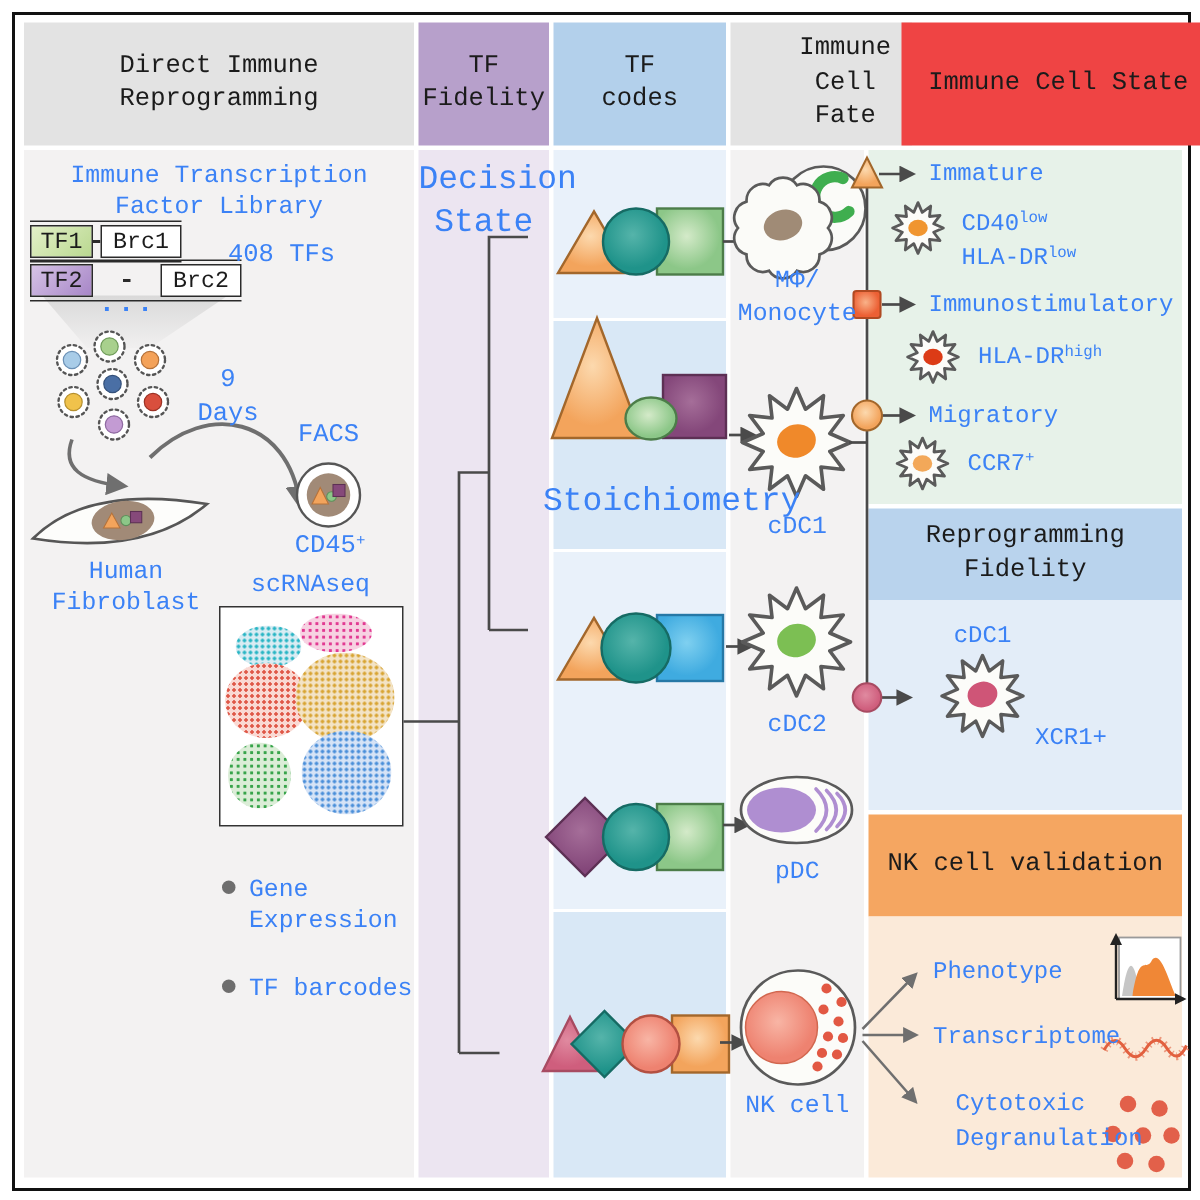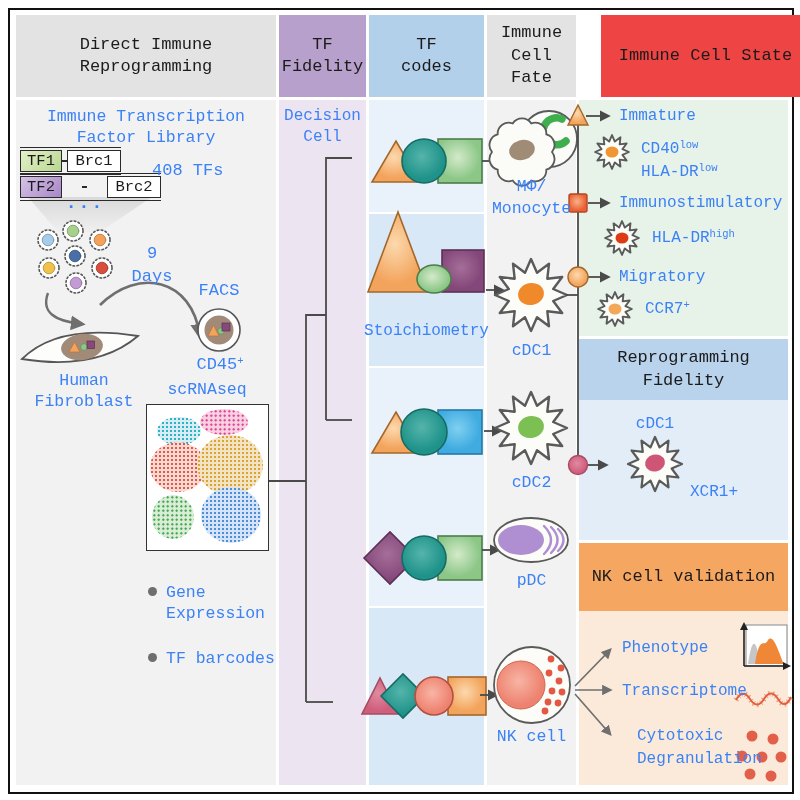--- a/index.html
+++ b/index.html
@@ -33,21 +33,21 @@
     <div>Reprogramming</div>
   </div>
   <div class="panel hdr" style="left:279px;top:15px;width:87px;height:82px;background:#b7a0cb;">
     <div>TF</div>
     <div>Fidelity</div>
   </div>
   <div class="panel hdr" style="left:369px;top:15px;width:115px;height:82px;background:#b3d0eb;">
     <div>TF</div>
     <div>codes</div>
   </div>
-  <div class="panel hdr" style="left:487px;top:15px;width:89px;height:82px;background:#e3e3e3;">
+  <div class="panel hdr" style="left:487px;top:15px;width:89px;height:82px;background:#e3e3e3;padding-left:32px;">
     <div>Immune</div>
     <div>Cell Fate</div>
   </div>
   <div class="panel hdr" style="left:601px;top:15px;width:209px;height:82px;background:#ef4444;">
     <div>Immune Cell State</div>
   </div>
 
   <div class="panel" style="left:16px;top:100px;width:260px;height:685px;background:#f3f2f2;"></div>
   <div class="panel" style="left:279px;top:100px;width:87px;height:685px;background:#ece5f1;"></div>
   <div class="panel" style="left:369px;top:100px;width:115px;height:112px;background:#e9f1fa;"></div>
@@ -364,26 +364,26 @@
 
   <div class="bullet" style="left:148px;top:582px;">
     <div class="dot"></div>
     <div class="t" style="width:110px;font-size:16.5px;">Gene Expression</div>
   </div>
   <div class="bullet" style="left:148px;top:648px;">
     <div class="dot"></div>
     <div class="t" style="width:120px;font-size:16.5px;">TF barcodes</div>
   </div>
 
-  <div class="abs t c" style="left:279px;top:106px;width:87px;font-size:16px;">
+  <div class="abs t c" style="left:279px;top:106px;width:87px;font-size:22px;">
     <div>Decision</div>
-    <div>Cell</div>
-  </div>
-
-  <div class="abs t c" style="left:362px;top:321px;width:129px;font-size:16px;">Stoichiometry</div>
+    <div>State</div>
+  </div>
+
+  <div class="abs t c" style="left:362px;top:321px;width:129px;font-size:22px;">Stoichiometry</div>
 
   <div class="abs t c" style="left:485px;top:176px;width:93px;font-size:16.5px;line-height:1.35;">
     <div>MΦ/</div>
     <div>Monocyte</div>
   </div>
   <div class="abs t c" style="left:487px;top:340px;width:89px;font-size:16.5px;">cDC1</div>
   <div class="abs t c" style="left:487px;top:472px;width:89px;font-size:16.5px;">cDC2</div>
   <div class="abs t c" style="left:487px;top:570px;width:89px;font-size:16.5px;">pDC</div>
   <div class="abs t c" style="left:487px;top:726px;width:89px;font-size:16.5px;">NK cell</div>
 

